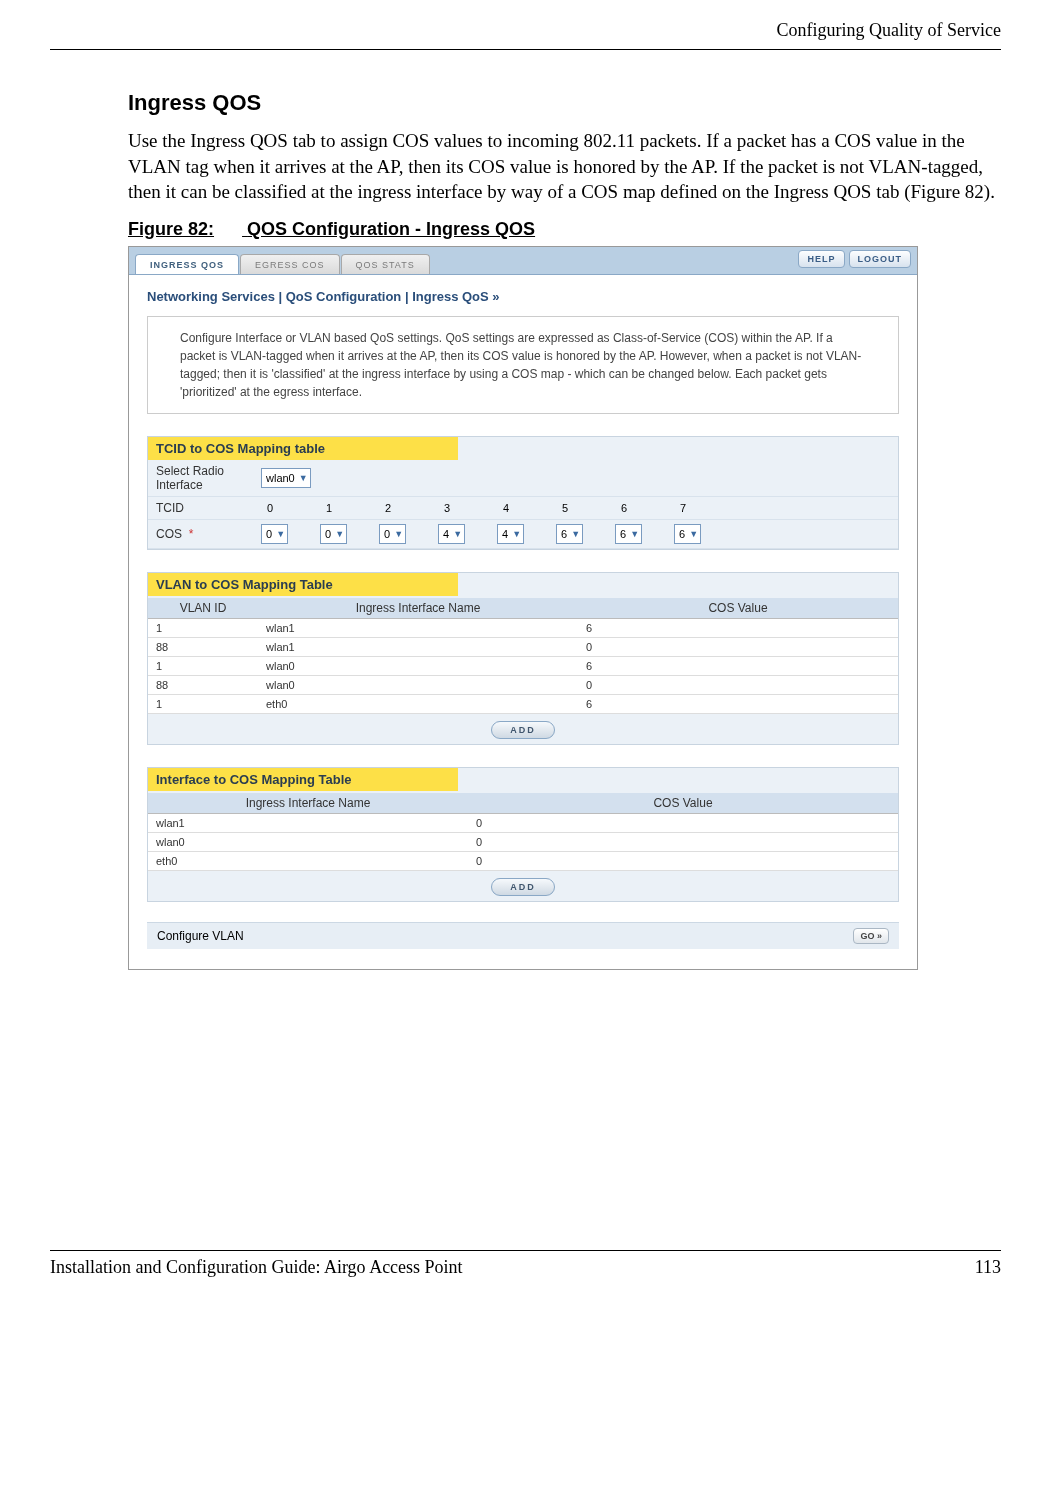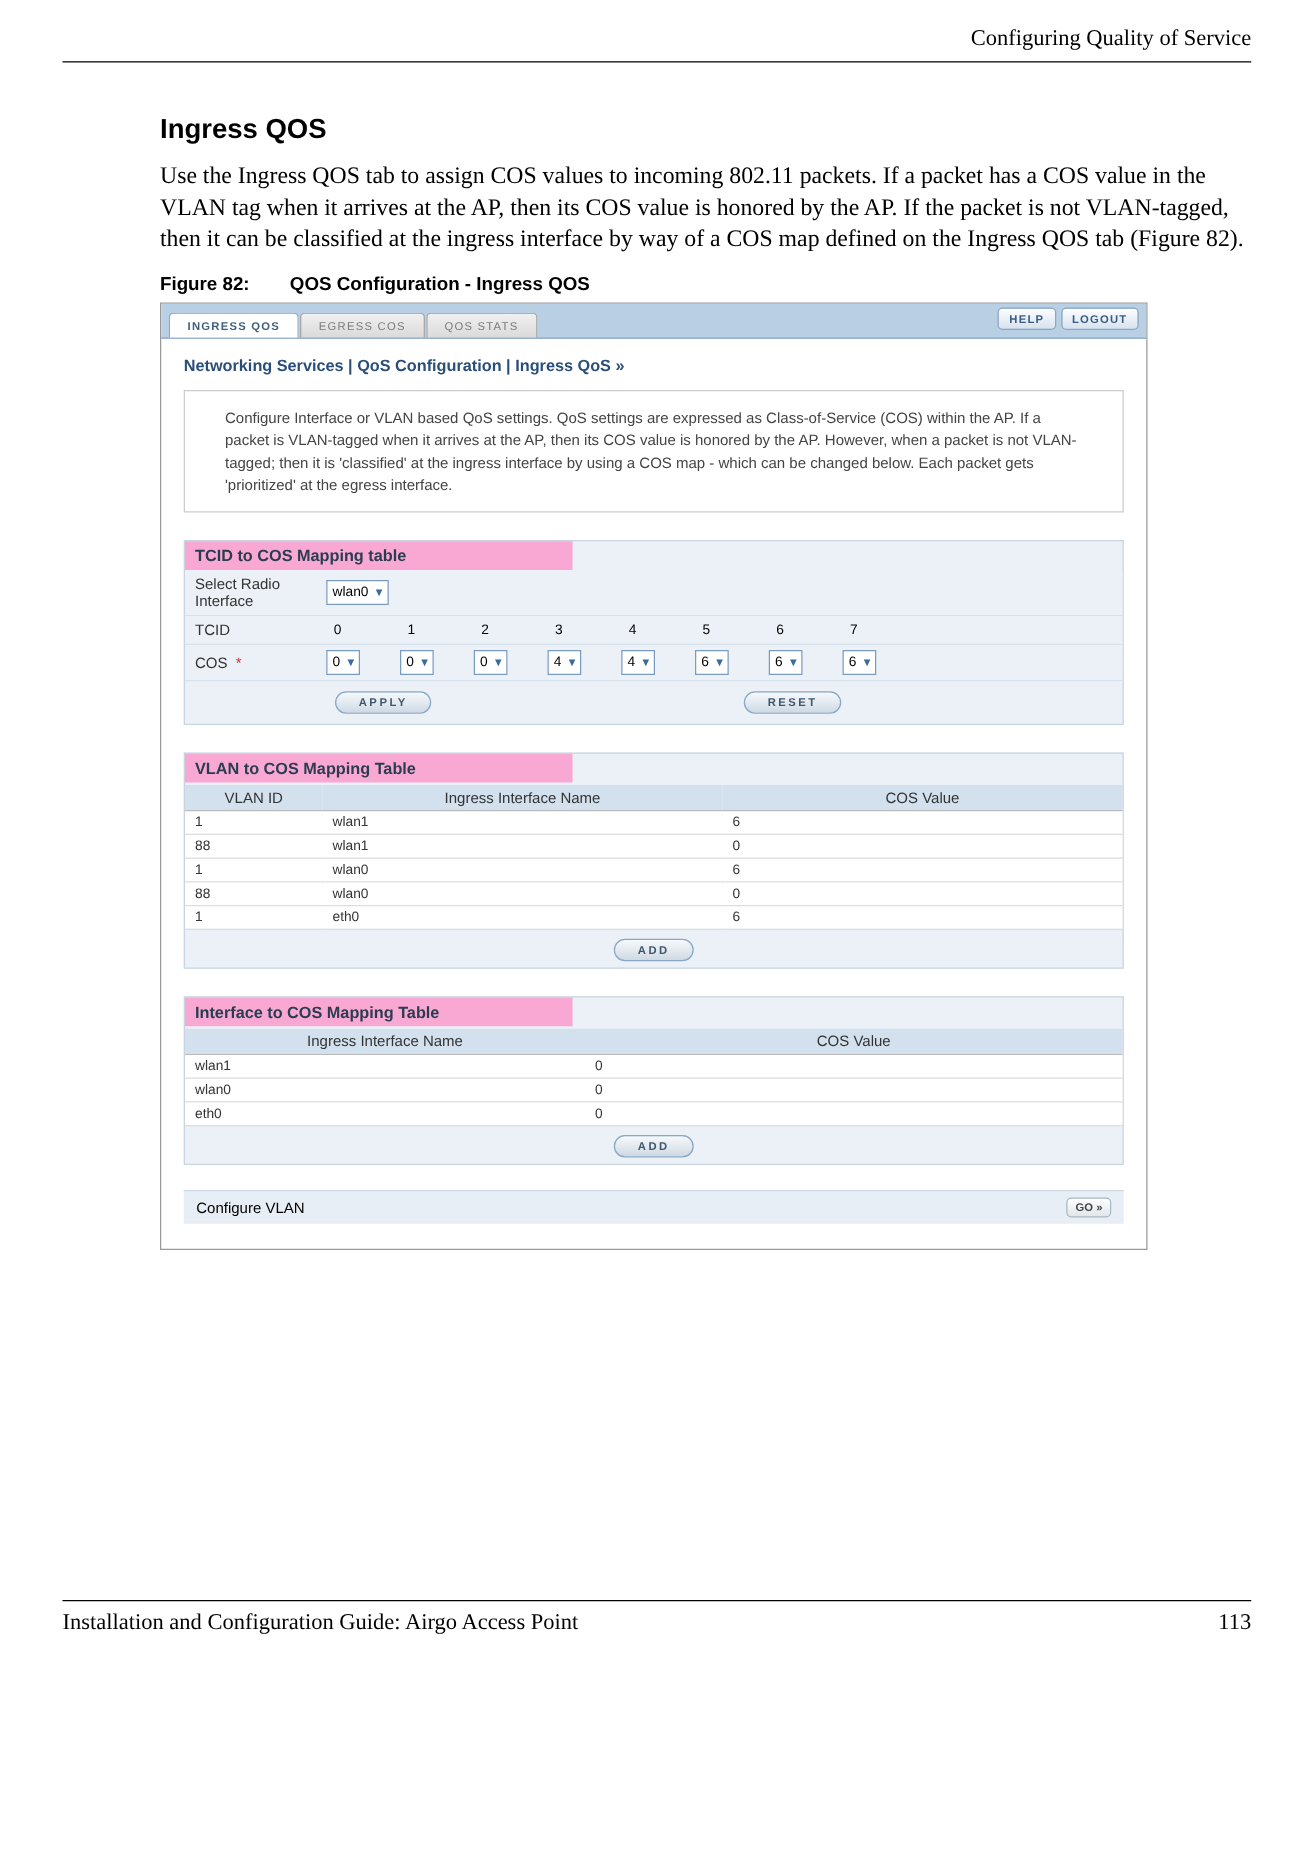--- a/index.html
+++ b/index.html
@@ -2,34 +2,34 @@
 <html><head>
   <meta charset="utf-8">
   <style>
     * { box-sizing: border-box; margin: 0; padding: 0; }
     body { font-family: Georgia, 'Times New Roman', serif; background: #fff; color: #000; width: 1051px; margin: 0 auto; padding: 20px 50px 30px 50px; }
     .header-line { border-top: 1px solid #000; margin-top: 8px; }
     .header-section-title { text-align: right; font-size: 18px; margin-bottom: 4px; }
     .content-area { margin-left: 78px; margin-top: 40px; }
     .section-heading { font-family: Arial, Helvetica, sans-serif; font-size: 22px; font-weight: bold; margin-bottom: 12px; }
     .body-para { font-size: 19px; line-height: 1.35; margin-bottom: 14px; }
-    .figure-caption { font-family: Arial, Helvetica, sans-serif; font-size: 15px; font-weight: bold; margin-bottom: 6px; }
+    .figure-caption { font-family: Arial, Helvetica, sans-serif; font-size: 18px; font-weight: bold; margin-bottom: 6px; text-decoration: underline; }
     .figure-caption .figno { margin-right: 28px; }
     .screenshot { border: 1px solid #999; width: 790px; background: #fff; font-family: Verdana, Arial, sans-serif; font-size: 12px; }
     .tabbar { position: relative; height: 28px; background: #b9cfe3; border-bottom: 1px solid #8aa8c6; }
     .tabs { position: absolute; bottom: 0; left: 6px; display: flex; gap: 1px; }
     .tab { padding: 5px 14px 4px; font-size: 9px; letter-spacing: 1px; font-family: Verdana, sans-serif; color: #7a7a7a; background: linear-gradient(#f0f0f0,#dadada); border: 1px solid #a8a8a8; border-bottom: none; border-radius: 4px 4px 0 0; }
     .tab.active { color: #40607e; background: #fff; border-color: #8aa8c6; font-weight: bold; }
     .toprt { position: absolute; right: 6px; top: 3px; display: flex; gap: 4px; }
     .pillbtn { font-size: 9px; font-weight: bold; letter-spacing: 1px; color: #3a5d86; background: linear-gradient(#fdfeff,#d7e2ee); border: 1px solid #8aa8c6; border-radius: 4px; padding: 3px 8px; }
     .breadcrumb { color: #2a4e7a; font-weight: bold; font-size: 13px; padding: 14px 14px 12px 18px; }
     .inner { padding: 0 18px 20px 18px; }
     .descbox { background: #fff; border: 1px solid #ccc; padding: 12px 32px; color: #444; font-size: 12px; line-height: 1.5; font-family: Verdana, sans-serif; }
     .panel { border: 1px solid #c8d4e0; background: #ebf1f7; margin-top: 22px; }
-    .panelhead { background: #f9a8d4; color: #2a3d50; font-weight: bold; padding: 4px 8px; font-size: 13px; width: 310px; }
+    .panelhead { background: #fde047; color: #2a3d50; font-weight: bold; padding: 4px 8px; font-size: 13px; width: 310px; }
     .formrow { display: flex; align-items: center; border-bottom: 1px solid #d8e2ec; padding: 4px 8px; background: #ebf1f7; }
     .formlabel { width: 105px; color: #333; font-size: 12px; }
     .req { color: #c33; }
     .select-sm { font-size: 11px; border: 1px solid #7a9bc0; background: #fff; height: 20px; display: inline-flex; align-items: center; padding: 0 2px 0 4px; }
     .chev { color: #3b6aa0; font-size: 9px; margin-left: 4px; }
     .chk { width: 14px; height: 14px; border: 1px solid #7a9bc0; background: #fff; display: inline-block; }
     .tcidcells { display: flex; gap: 1px; flex: 1; }
     .tcidcell { width: 58px; text-align: left; font-size: 11px; padding-left: 6px; }
     .coscell { width: 58px; }
     .actionrow { padding: 8px 8px 8px 120px; display: flex; gap: 250px; }
@@ -134,24 +134,20 @@
             <div class="coscell"><span class="select-sm">
                   <span>6</span>
                   <span class="chev">▼</span>
                 </span></div>
             <div class="coscell"><span class="select-sm">
                   <span>6</span>
                   <span class="chev">▼</span>
                 </span></div>
           </div>
         </div>
-        <div class="actionrow">
-          <span class="actbtn">APPLY</span>
-          <span class="actbtn">RESET</span>
-        </div>
       </div>
 
       <div class="panel">
         <div class="panelhead">VLAN to COS Mapping Table</div>
         <table class="tbl">
           <tbody>
               <tr>
             <th style="width:110px">VLAN ID</th>
             <th style="width:320px">Ingress Interface Name</th>
             <th>COS Value</th>

